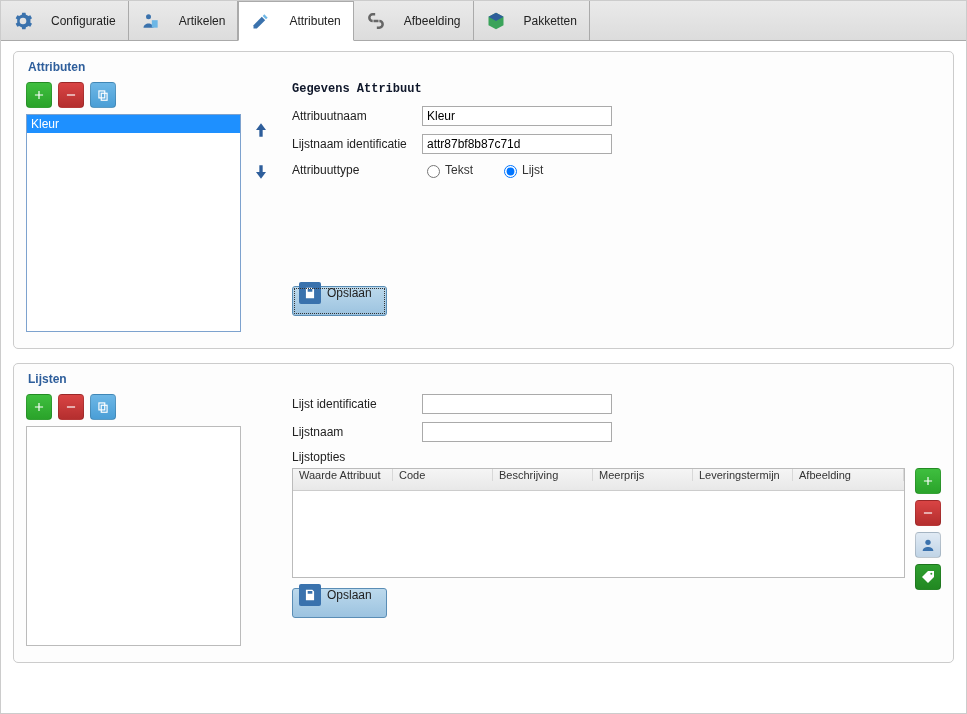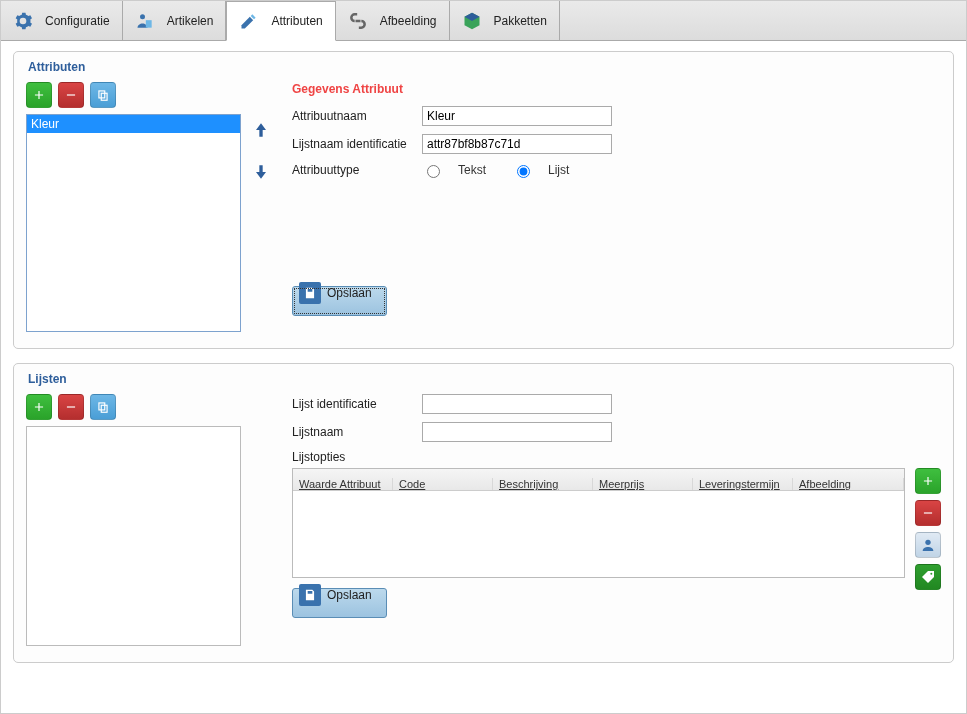--- a/index.html
+++ b/index.html
@@ -21,21 +21,21 @@
   
   .tabs {
     display: flex;
     height: 40px;
     background: linear-gradient(#eaeaea, #dcdcdc);
     border-bottom: 1px solid #aaa;
   }
   .tab {
     display: flex;
     align-items: center;
-    gap: 12px;
+    gap: 18px;
     padding: 0 12px;
     border-right: 1px solid #aaa;
     cursor: pointer;
     font-size: 12px;
     color: #222;
     background: linear-gradient(#eaeaea, #dcdcdc);
   }
   .tab.active {
     background: #fff;
     border-top: 1px solid #aaa;
@@ -120,24 +120,25 @@
   }
   .arrow-btn {
     width: 20px;
     height: 20px;
     cursor: pointer;
   }
   .right-col {
     flex: 1;
   }
   .sub-title {
-    color: #ef4444;
+    color: #0f172a;
     font-weight: bold;
     font-size: 12px;
     margin: 0 0 10px 0;
+    font-family: Liberation Mono, monospace;
   }
   .form-row {
     display: flex;
     align-items: center;
     margin-bottom: 8px;
   }
   .form-row .label {
     width: 130px;
     font-weight: normal;
     font-size: 12px;
@@ -148,21 +149,21 @@
     height: 20px;
     border: 1px solid #aaa;
     padding: 0 4px;
     font-size: 12px;
   }
   .radio-group {
     display: flex;
     gap: 26px;
     align-items: center;
   }
-  .radio-opt { display: flex; align-items: center; gap: 15px; font-size:12px; }
+  .radio-opt { display: flex; align-items: center; gap: 2px; font-size:12px; }
   .save-btn {
     display: inline-flex;
     align-items: center;
     gap: 6px;
     height: 30px;
     padding: 0 14px 16px 6px;
     background: linear-gradient(#bcd9ec, #9cc3e0);
     border: 1px solid #5a8db5;
     border-radius: 3px;
     cursor: pointer;
@@ -187,23 +188,22 @@
     border: 1px solid #bbb;
     width: 100%;
     height: 110px;
     background: #fff;
   }
   .data-table .thead {
     display: flex;
     background: linear-gradient(#f5f5f5, #e8e8e8);
     border-bottom: 1px solid #ccc;
     height: 22px;
-    align-items: flex-end;
+    align-items: flex-start;
     font-size: 11px;
-    text-decoration: underline;
   }
   .data-table .th {
     padding: 0 6px;
     border-right: 1px solid #d8d8d8;
     white-space: nowrap;
   }
   .th.c0{width:100px;} .th.c1{width:100px;} .th.c2{width:100px;} .th.c3{width:100px;} .th.c4{width:100px;} .th.c5{flex:1;}
   .side-btns {
     display: flex;
     flex-direction: column;

